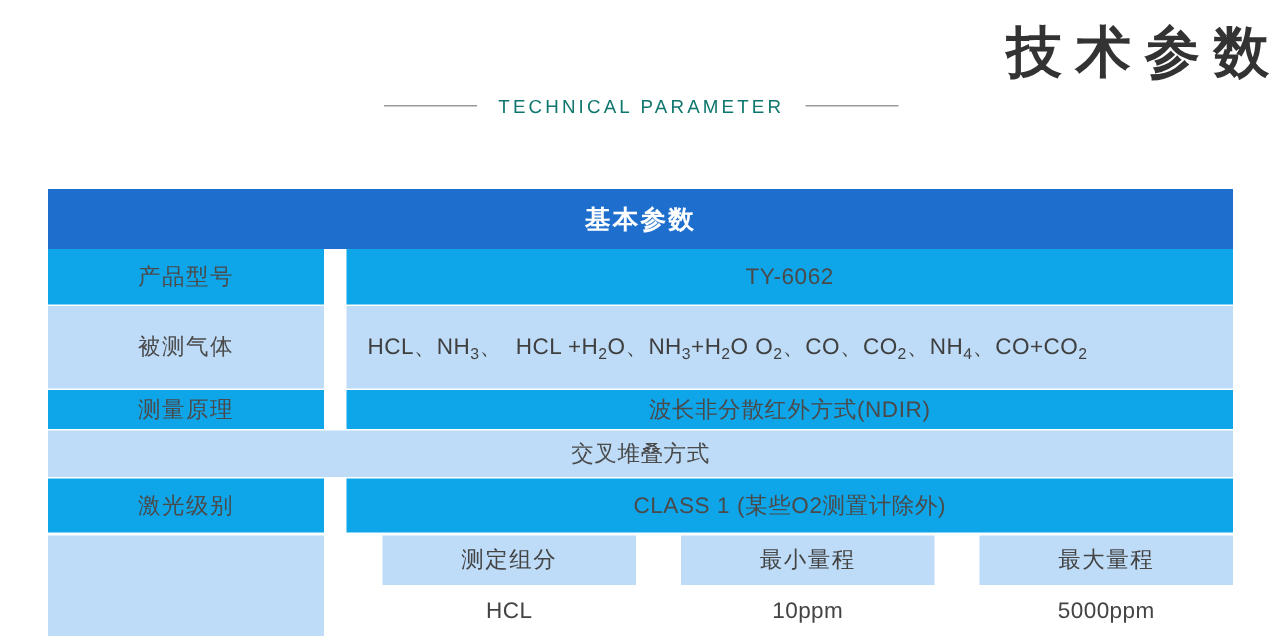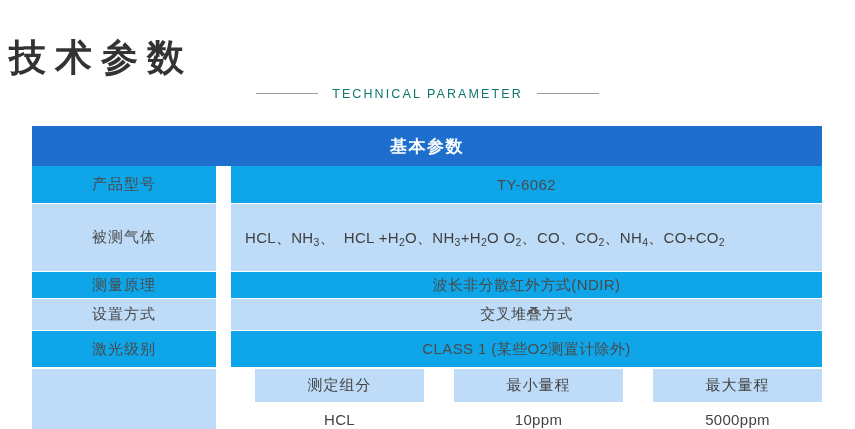--- a/index.html
+++ b/index.html
@@ -12,22 +12,22 @@
     height: 429px;
     font-family: "Liberation Sans", "DejaVu Sans", sans-serif;
     color: #3a3a3a;
     overflow: hidden;
     position: relative;
   }
 
   
   .title-wrap {
     width: 100%;
-    padding-top: 36px;
-    text-align: left;
+    padding-top: 13px;
+    text-align: right;
   }
   .main-title {
     font-size: 37px;
     font-weight: 700;
     letter-spacing: 9px;
     color: #333333;
     line-height: 1.18;
     text-indent: 9px;
   }
   .sub-title-row {
@@ -92,21 +92,21 @@
     align-items: center;
     justify-content: center;
     font-size: 15px;
     color: #4a4a4a;
     letter-spacing: 0.4px;
   }
   .tint { background: #bedcf8; }
   .plain { background: #0ea5e9; }
 
   .h-37 { height: 37px; }
-  .h-55 { height: 67px; }
+  .h-55 { height: 55px; }
   .h-34 { height: 26px; }
   .h-31 { height: 31px; }
   .h-36 { height: 36px; }
 
   .gas-text {
     display: block;
     width: 100%;
     box-sizing: border-box;
     padding: 0 14px;
     text-align: left;
@@ -194,21 +194,20 @@
       <span class="gas-text">HCL、NH<sub>3</sub>、&nbsp; HCL +H<sub>2</sub>O、NH<sub>3</sub>+H<sub>2</sub>O O<sub>2</sub>、CO、CO<sub>2</sub>、NH<sub>4</sub>、CO+CO<sub>2</sub></span>
     </div>
   </div>
 
   <div class="row">
     <div class="cell-label plain h-34">测量原理</div>
     <div class="cell-value plain h-34">波长非分散红外方式(NDIR)</div>
   </div>
 
   <div class="row">
-    <div class="cell-label tint h-31">设置方式</div>
     <div class="cell-value tint h-31">交叉堆叠方式</div>
   </div>
 
   <div class="row">
     <div class="cell-label plain h-36">激光级别</div>
     <div class="cell-value plain h-36">CLASS 1 (某些O2测置计除外)</div>
   </div>
 
   <div class="subtable">
     <div class="sub-left"></div>

